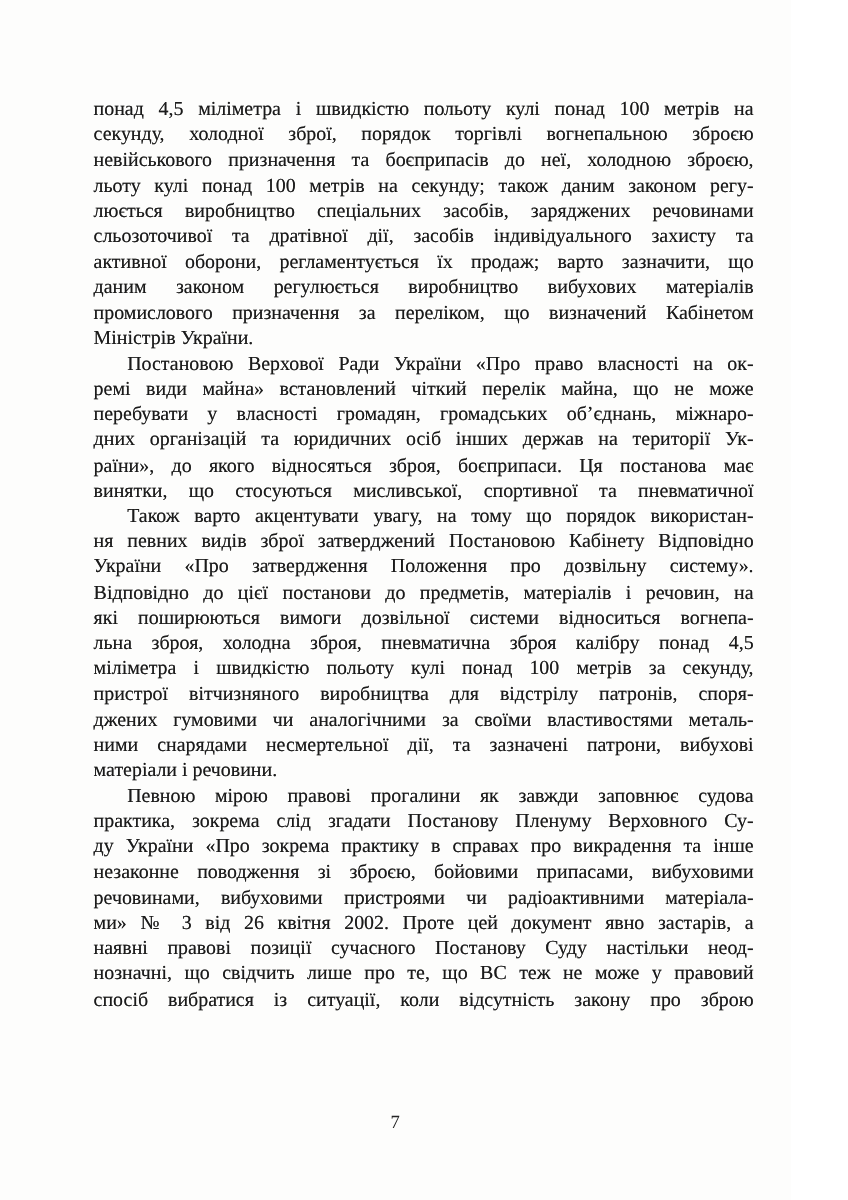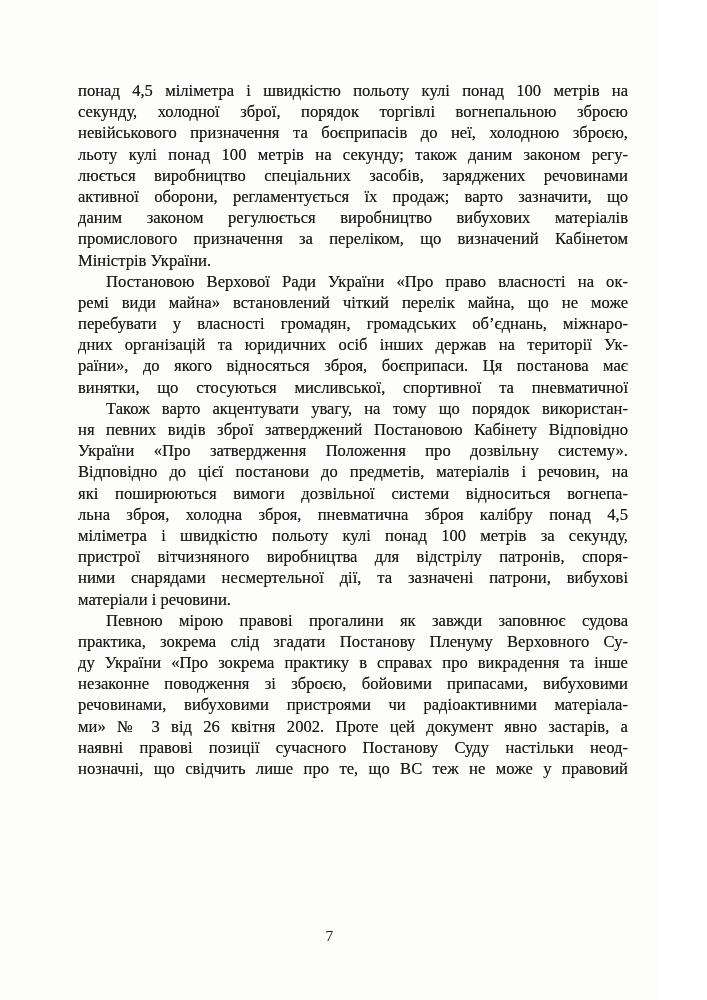--- a/index.html
+++ b/index.html
@@ -59,20 +59,21 @@
 <body>
 
 <div class="page">
   <main class="text-block">
       <p class="para">
         <span class="line">понад 4,5 міліметра і швидкістю польоту кулі понад 100 метрів на</span>
         <span class="line">секунду, холодної зброї, порядок торгівлі вогнепальною зброєю</span>
         <span class="line">невійськового призначення та боєприпасів до неї, холодною зброєю,</span>
         <span class="line">льоту кулі понад 100 метрів на секунду; також даним законом регу-</span>
         <span class="line">люється виробництво спеціальних засобів, заряджених речовинами</span>
+        <span class="line">сльозоточивої та дратівної дії, засобів індивідуального захисту та</span>
         <span class="line">активної оборони, регламентується їх продаж; варто зазначити, що</span>
         <span class="line">даним законом регулюється виробництво вибухових матеріалів</span>
         <span class="line">промислового призначення за переліком, що визначений Кабінетом</span>
         <span class="line last">Міністрів України.</span>
       </p>
       <p class="para">
         <span class="line first-indent">Постановою Верхової Ради України «Про право власності на ок-</span>
         <span class="line">ремі види майна» встановлений чіткий перелік майна, що не може</span>
         <span class="line">перебувати у власності громадян, громадських об’єднань, міжнаро-</span>
         <span class="line">дних організацій та юридичних осіб інших держав на території Ук-</span>
@@ -81,30 +82,32 @@
       </p>
       <p class="para">
         <span class="line first-indent">Також варто акцентувати увагу, на тому що порядок використан-</span>
         <span class="line">ня певних видів зброї затверджений Постановою Кабінету Відповідно</span>
         <span class="line">України «Про затвердження Положення про дозвільну систему».</span>
         <span class="line">Відповідно до цієї постанови до предметів, матеріалів і речовин, на</span>
         <span class="line">які поширюються вимоги дозвільної системи відноситься вогнепа-</span>
         <span class="line">льна зброя, холодна зброя, пневматична зброя калібру понад 4,5</span>
         <span class="line">міліметра і швидкістю польоту кулі понад 100 метрів за секунду,</span>
         <span class="line">пристрої вітчизняного виробництва для відстрілу патронів, споря-</span>
+        <span class="line">джених гумовими чи аналогічними за своїми властивостями металь-</span>
         <span class="line">ними снарядами несмертельної дії, та зазначені патрони, вибухові</span>
         <span class="line last">матеріали і речовини.</span>
       </p>
       <p class="para">
         <span class="line first-indent">Певною мірою правові прогалини як завжди заповнює судова</span>
         <span class="line">практика, зокрема слід згадати Постанову Пленуму Верховного Су-</span>
         <span class="line">ду України «Про зокрема практику в справах про викрадення та інше</span>
         <span class="line">незаконне поводження зі зброєю, бойовими припасами, вибуховими</span>
         <span class="line">речовинами, вибуховими пристроями чи радіоактивними матеріала-</span>
         <span class="line">ми» № 3 від 26 квітня 2002. Проте цей документ явно застарів, а</span>
         <span class="line">наявні правові позиції сучасного Постанову Суду настільки неод-</span>
         <span class="line">нозначні, що свідчить лише про те, що ВС теж не може у правовий</span>
+        <span class="line">спосіб вибратися із ситуації, коли відсутність закону про зброю</span>
       </p>
     </main>
   <footer class="page-footer">
     <span class="page-number">7</span>
   </footer>
 </div>
 
 </body></html>

